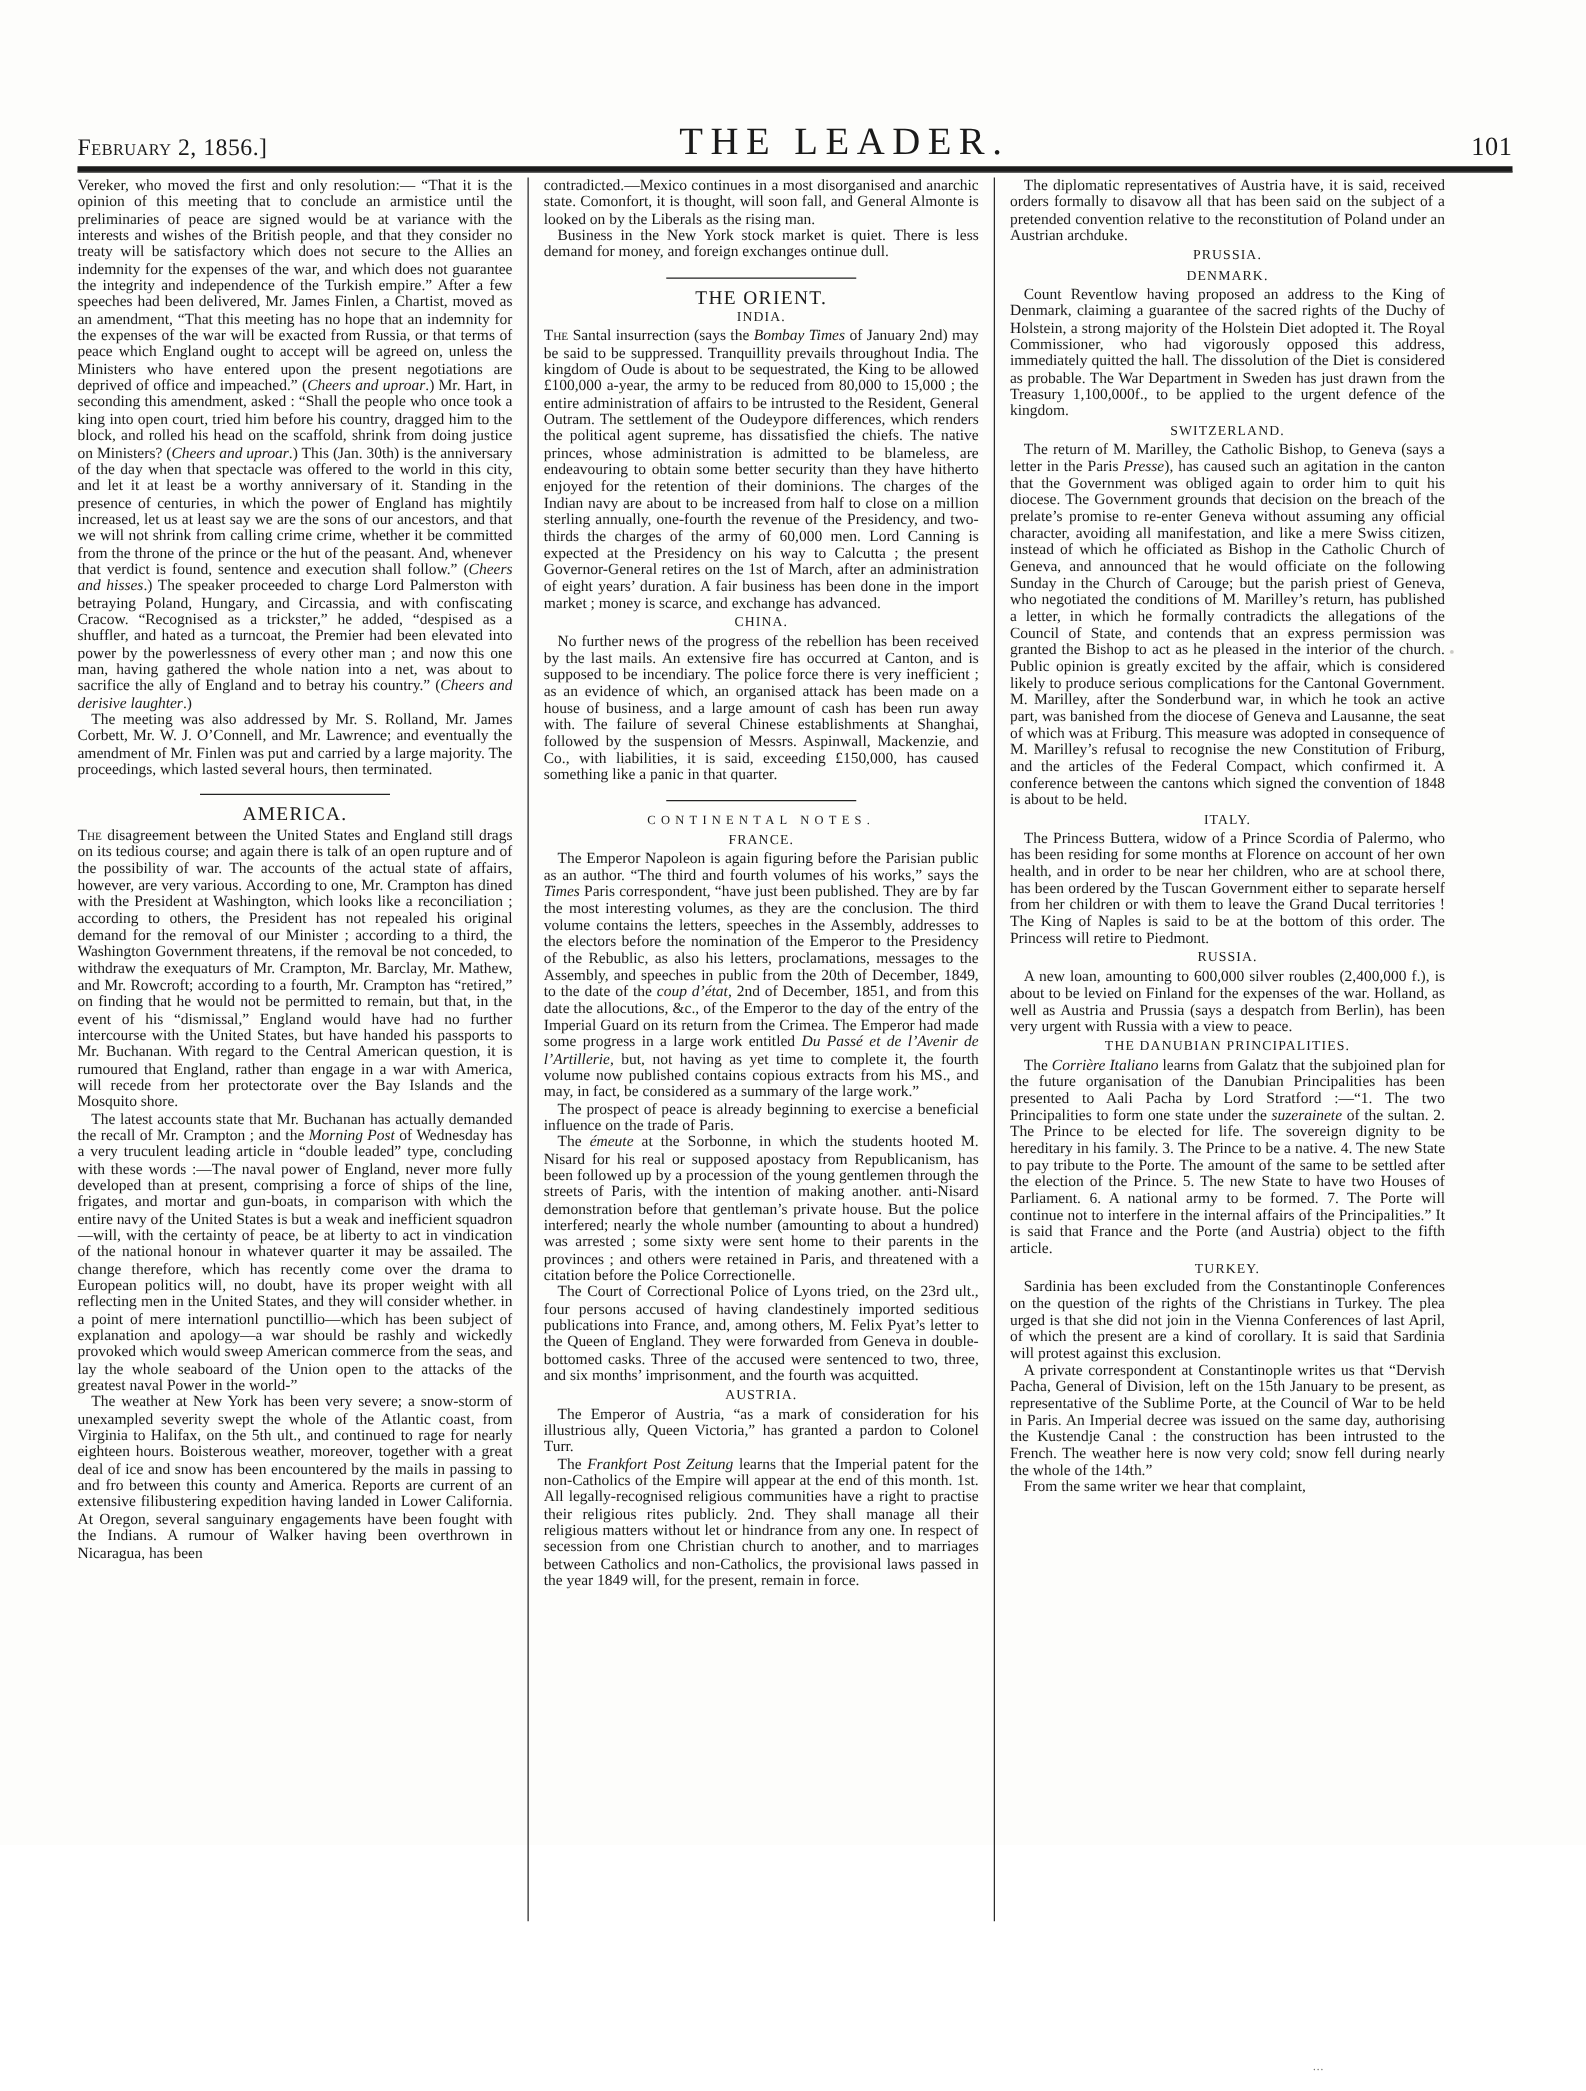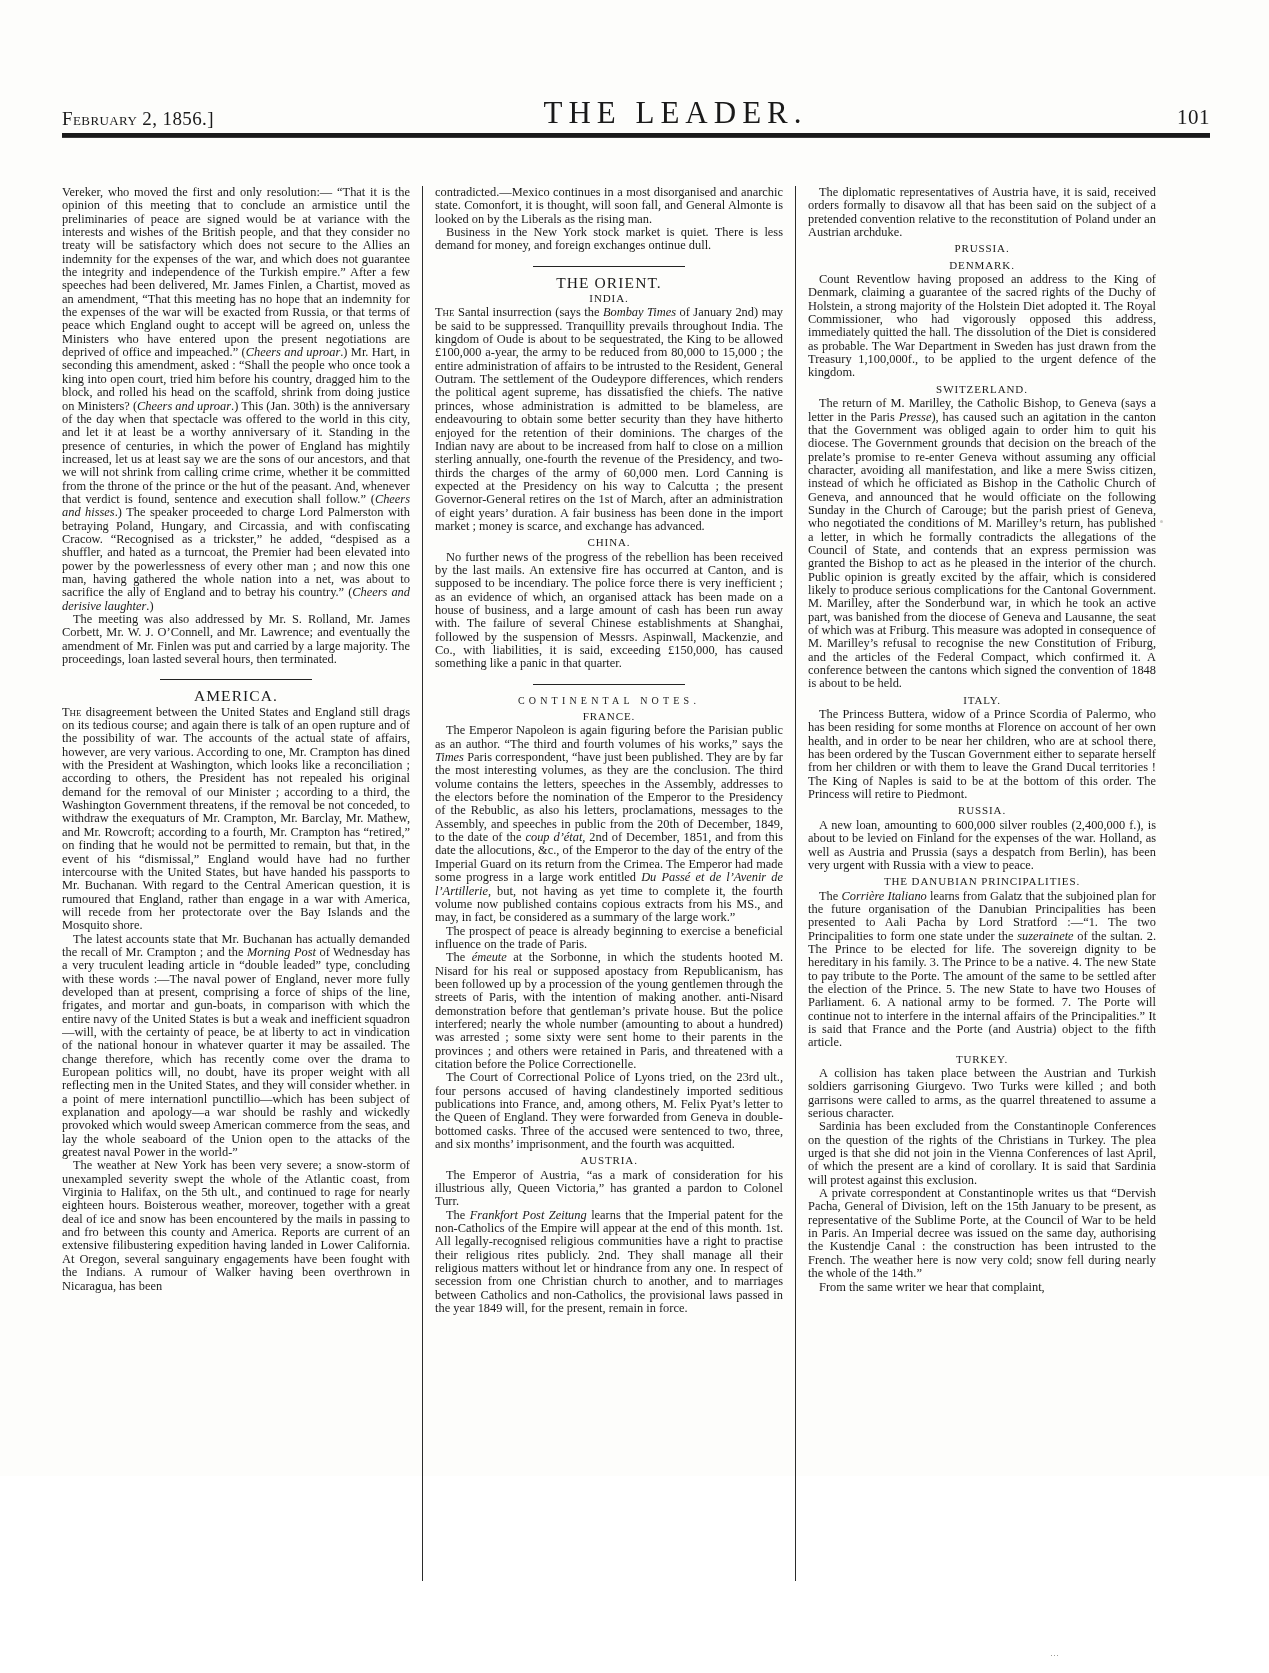--- a/index.html
+++ b/index.html
@@ -64,21 +64,20 @@
   }
 
   
   .columns {
     position: absolute;
     left: 62px;
     top: 142px;
     width: 1148px;
     height: 1400px;
     display: flex;
-    margin-top: 44px;
   }
   .col {
     width: 348px;
     font-size: 12.4px;
     line-height: 13.35px;
     text-align: justify;
     text-justify: inter-word;
     hyphens: manual;
     overflow: hidden;
   }
@@ -146,21 +145,21 @@
   <div class="masthead">
     <div class="mast-date">February 2, 1856.]</div>
     <div class="mast-title">THE LEADER.</div>
     <div class="mast-page">101</div>
   </div>
   <div class="mast-rule"></div>
 
   <div class="columns">
     <div class="col" id="col-1">
         <p class="noind">Vereker, who moved the first and only resolution:— “That it is the opinion of this meeting that to conclude an armistice until the preliminaries of peace are signed would be at variance with the interests and wishes of the British people, and that they consider no treaty will be satisfactory which does not secure to the Allies an indemnity for the expenses of the war, and which does not guarantee the integrity and independence of the Turkish empire.” After a few speeches had been delivered, Mr. James Finlen, a Chartist, moved as an amendment, “That this meeting has no hope that an indemnity for the expenses of the war will be exacted from Russia, or that terms of peace which England ought to accept will be agreed on, unless the Ministers who have entered upon the present negotiations are deprived of office and impeached.” (<em>Cheers and uproar</em>.) Mr. Hart, in seconding this amendment, asked : “Shall the people who once took a king into open court, tried him before his country, dragged him to the block, and rolled his head on the scaffold, shrink from doing justice on Ministers? (<em>Cheers and uproar</em>.) This (Jan. 30th) is the anniversary of the day when that spectacle was offered to the world in this city, and let it at least be a worthy anniversary of it. Standing in the presence of centuries, in which the power of England has mightily increased, let us at least say we are the sons of our ancestors, and that we will not shrink from calling crime crime, whether it be committed from the throne of the prince or the hut of the peasant. And, whenever that verdict is found, sentence and execution shall follow.” (<em>Cheers and hisses</em>.) The speaker proceeded to charge Lord Palmerston with betraying Poland, Hungary, and Circassia, and with confiscating Cracow. “Recognised as a trickster,” he added, “despised as a shuffler, and hated as a turncoat, the Premier had been elevated into power by the powerlessness of every other man ; and now this one man, having gathered the whole nation into a net, was about to sacrifice the ally of England and to betray his country.” (<em>Cheers and derisive laughter</em>.)</p>
-        <p>The meeting was also addressed by Mr. S. Rolland, Mr. James Corbett, Mr. W. J. O’Connell, and Mr. Lawrence; and eventually the amendment of Mr. Finlen was put and carried by a large majority. The proceedings, loan lasted several hours, then terminated.</p>
+        <p>The meeting was also addressed by Mr. S. Rolland, Mr. James Corbett, Mr. W. J. O’Connell, and Mr. Lawrence; and eventually the amendment of Mr. Finlen was put and carried by a large majority. The proceedings, which lasted several hours, then terminated.</p>
         <div class="divider"></div>
         <h2 class="sect">AMERICA.</h2>
         <p class="noind"><span class="smallcaps-lead">The</span> disagreement between the United States and England still drags on its tedious course; and again there is talk of an open rupture and of the possibility of war. The accounts of the actual state of affairs, however, are very various. According to one, Mr. Crampton has dined with the President at Washington, which looks like a reconciliation ; according to others, the President has not repealed his original demand for the removal of our Minister ; according to a third, the Washington Government threatens, if the removal be not conceded, to withdraw the exequaturs of Mr. Crampton, Mr. Barclay, Mr. Mathew, and Mr. Rowcroft; according to a fourth, Mr. Crampton has “retired,” on finding that he would not be permitted to remain, but that, in the event of his “dismissal,” England would have had no further intercourse with the United States, but have handed his passports to Mr. Buchanan. With regard to the Central American question, it is rumoured that England, rather than engage in a war with America, will recede from her protectorate over the Bay Islands and the Mosquito shore.</p>
         <p>The latest accounts state that Mr. Buchanan has actually demanded the recall of Mr. Crampton ; and the <em>Morning Post</em> of Wednesday has a very truculent leading article in “double leaded” type, concluding with these words :—The naval power of England, never more fully developed than at present, comprising a force of ships of the line, frigates, and mortar and gun-boats, in comparison with which the entire navy of the United States is but a weak and inefficient squadron—will, with the certainty of peace, be at liberty to act in vindication of the national honour in whatever quarter it may be assailed. The change therefore, which has recently come over the drama to European politics will, no doubt, have its proper weight with all reflecting men in the United States, and they will consider whether. in a point of mere internationl punctillio—which has been subject of explanation and apology—a war should be rashly and wickedly provoked which would sweep American commerce from the seas, and lay the whole seaboard of the Union open to the attacks of the greatest naval Power in the world-”</p>
         <p>The weather at New York has been very severe; a snow-storm of unexampled severity swept the whole of the Atlantic coast, from Virginia to Halifax, on the 5th ult., and continued to rage for nearly eighteen hours. Boisterous weather, moreover, together with a great deal of ice and snow has been encountered by the mails in passing to and fro between this county and America. Reports are current of an extensive filibustering expedition having landed in Lower California. At Oregon, several sanguinary engagements have been fought with the Indians. A rumour of Walker having been overthrown in Nicaragua, has been</p>
       </div>
     <div class="col-rule"></div>
     <div class="col" id="col-2">
         <p class="noind">contradicted.—Mexico continues in a most disorganised and anarchic state. Comonfort, it is thought, will soon fall, and General Almonte is looked on by the Liberals as the rising man.</p>
         <p>Business in the New York stock market is quiet. There is less demand for money, and foreign exchanges ontinue dull.</p>
@@ -189,21 +188,20 @@
         <p>Count Reventlow having proposed an address to the King of Denmark, claiming a guarantee of the sacred rights of the Duchy of Holstein, a strong majority of the Holstein Diet adopted it. The Royal Commissioner, who had vigorously opposed this address, immediately quitted the hall. The dissolution of the Diet is considered as probable. The War Department in Sweden has just drawn from the Treasury 1,100,000f., to be applied to the urgent defence of the kingdom.</p>
         <h3 class="country">SWITZERLAND.</h3>
         <p>The return of M. Marilley, the Catholic Bishop, to Geneva (says a letter in the Paris <em>Presse</em>), has caused such an agitation in the canton that the Government was obliged again to order him to quit his diocese. The Government grounds that decision on the breach of the prelate’s promise to re-enter Geneva without assuming any official character, avoiding all manifestation, and like a mere Swiss citizen, instead of which he officiated as Bishop in the Catholic Church of Geneva, and announced that he would officiate on the following Sunday in the Church of Carouge; but the parish priest of Geneva, who negotiated the conditions of M. Marilley’s return, has published a letter, in which he formally contradicts the allegations of the Council of State, and contends that an express permission was granted the Bishop to act as he pleased in the interior of the church. Public opinion is greatly excited by the affair, which is considered likely to produce serious complications for the Cantonal Government. M. Marilley, after the Sonderbund war, in which he took an active part, was banished from the diocese of Geneva and Lausanne, the seat of which was at Friburg. This measure was adopted in consequence of M. Marilley’s refusal to recognise the new Constitution of Friburg, and the articles of the Federal Compact, which confirmed it. A conference between the cantons which signed the convention of 1848 is about to be held.</p>
         <h3 class="country">ITALY.</h3>
         <p>The Princess Buttera, widow of a Prince Scordia of Palermo, who has been residing for some months at Florence on account of her own health, and in order to be near her children, who are at school there, has been ordered by the Tuscan Government either to separate herself from her children or with them to leave the Grand Ducal territories ! The King of Naples is said to be at the bottom of this order. The Princess will retire to Piedmont.</p>
         <h3 class="country">RUSSIA.</h3>
         <p>A new loan, amounting to 600,000 silver roubles (2,400,000 f.), is about to be levied on Finland for the expenses of the war. Holland, as well as Austria and Prussia (says a despatch from Berlin), has been very urgent with Russia with a view to peace.</p>
         <h3 class="country">THE DANUBIAN PRINCIPALITIES.</h3>
         <p>The <em>Corrière Italiano</em> learns from Galatz that the subjoined plan for the future organisation of the Danubian Principalities has been presented to Aali Pacha by Lord Stratford :—“1. The two Principalities to form one state under the <em>suzerainete</em> of the sultan. 2. The Prince to be elected for life. The sovereign dignity to be hereditary in his family. 3. The Prince to be a native. 4. The new State to pay tribute to the Porte. The amount of the same to be settled after the election of the Prince. 5. The new State to have two Houses of Parliament. 6. A national army to be formed. 7. The Porte will continue not to interfere in the internal affairs of the Principalities.” It is said that France and the Porte (and Austria) object to the fifth article.</p>
         <h3 class="country">TURKEY.</h3>
-        <p>A collision has taken place between the Austrian and Turkish soldiers garrisoning Giurgevo. Two Turks were killed ; and both garrisons were called to arms, as the quarrel threatened to assume a serious character.</p>
         <p>Sardinia has been excluded from the Constantinople Conferences on the question of the rights of the Christians in Turkey. The plea urged is that she did not join in the Vienna Conferences of last April, of which the present are a kind of corollary. It is said that Sardinia will protest against this exclusion.</p>
         <p>A private correspondent at Constantinople writes us that “Dervish Pacha, General of Division, left on the 15th January to be present, as representative of the Sublime Porte, at the Council of War to be held in Paris. An Imperial decree was issued on the same day, authorising the Kustendje Canal : the construction has been intrusted to the French. The weather here is now very cold; snow fell during nearly the whole of the 14th.”</p>
         <p>From the same writer we hear that complaint,</p>
       </div>
   </div>
 
   <div class="footmark">…</div>
 
   <span class="speck" style="left:110px;top:430px;width:3px;height:3px;"></span>
   <span class="speck" style="left:498px;top:610px;width:2px;height:2px;"></span>

